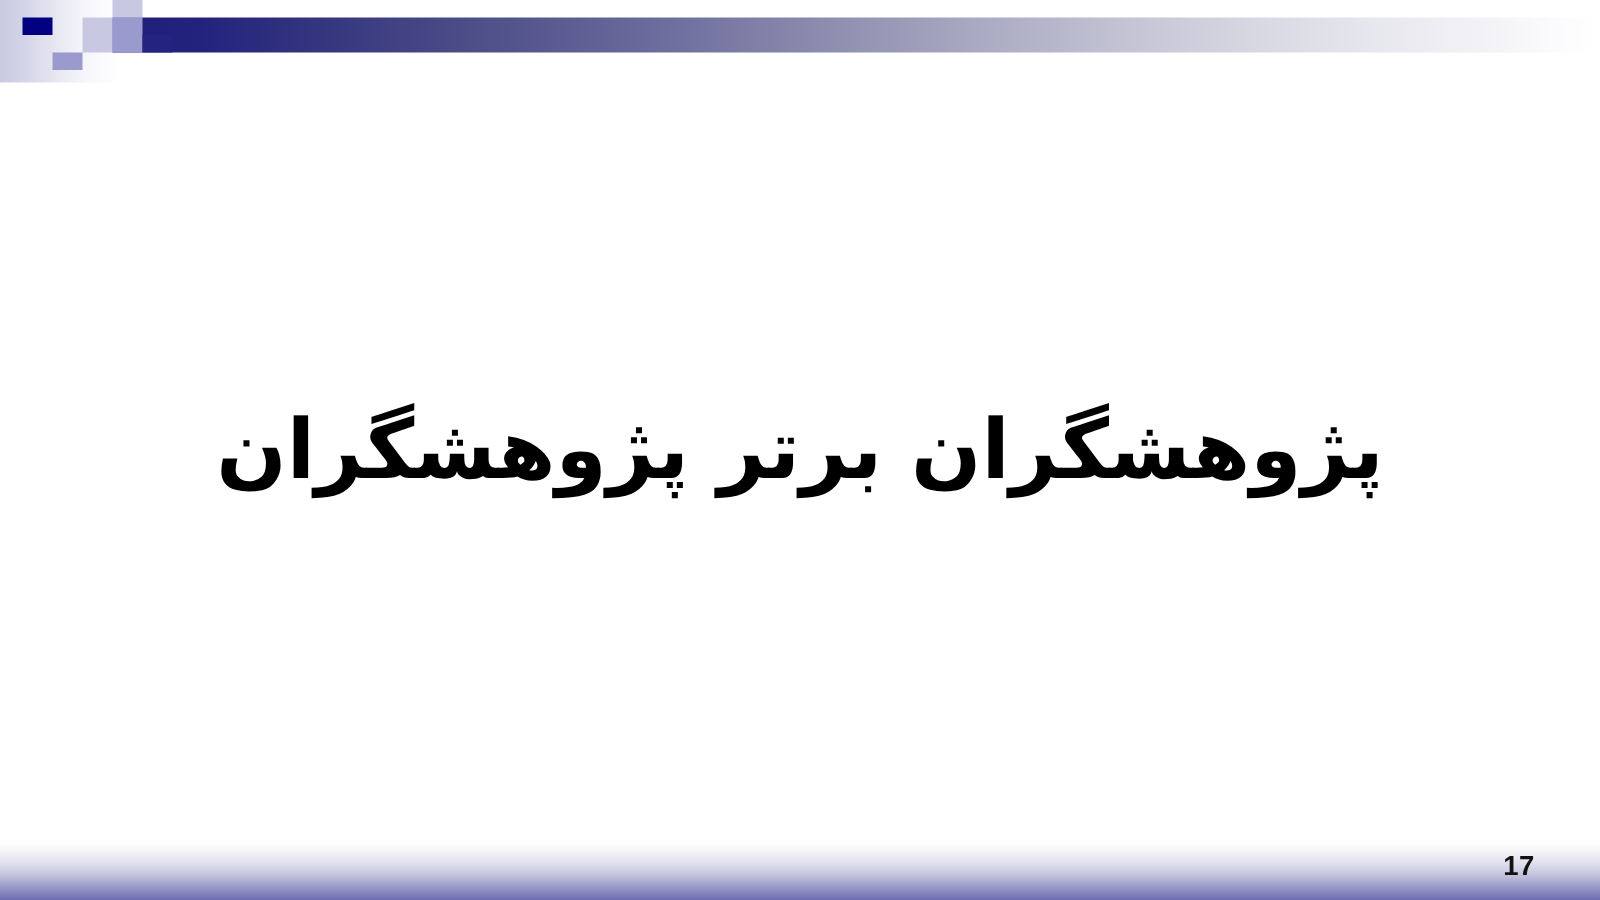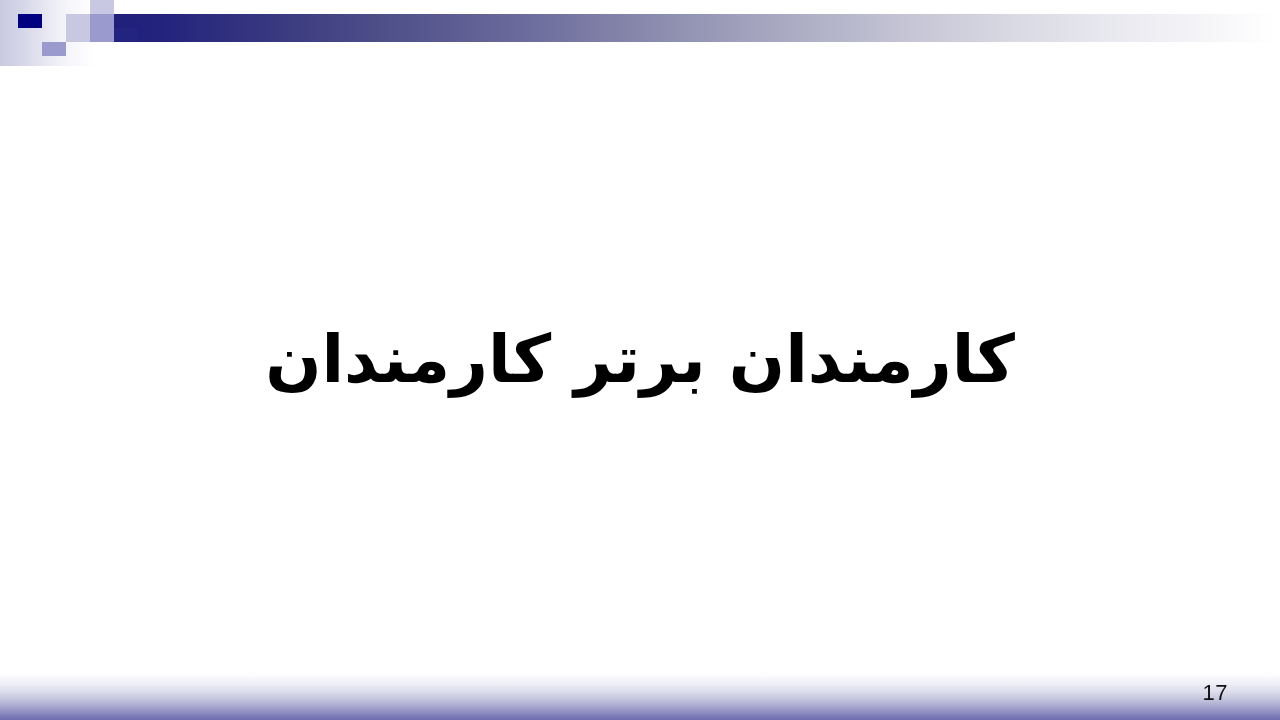--- a/index.html
+++ b/index.html
@@ -116,21 +116,21 @@
         #6d6db0 100%);
   }
 
   .page-number {
     position: absolute;
     right: 52px;
     bottom: 14px;
     color: #111111;
     font-family: "Liberation Sans", "DejaVu Sans", sans-serif;
     font-size: 22px;
-    font-weight: normal;
+    font-weight: bold;
     direction: ltr;
     letter-spacing: 0.5px;
   }
 </style>
 </head>
 <body>
 
 <div id="slide">
 
   <div class="top-deco">
@@ -142,19 +142,19 @@
         <div class="sq" style="left: 66px; top: 14px; width: 24px; height: 14px; background: rgb(200, 200, 226);"></div>
         <div class="sq" style="left: 90px; top: 14px; width: 24px; height: 14px; background: rgb(154, 154, 206);"></div>
         <div class="sq" style="left: 66px; top: 28px; width: 24px; height: 14px; background: rgb(200, 200, 226);"></div>
         <div class="sq" style="left: 90px; top: 28px; width: 24px; height: 14px; background: rgb(154, 154, 206);"></div>
         <div class="sq" style="left: 114px; top: 28px; width: 24px; height: 14px; background: rgb(35, 35, 128);"></div>
         <div class="sq" style="left: 42px; top: 42px; width: 24px; height: 14px; background: rgb(154, 154, 206);"></div>
       </div>
   </div>
 
   <div class="title-zone">
-    <h1 class="slide-title">کارمندان برتر کارمندان</h1>
+    <h1 class="slide-title">پژوهشگران برتر پژوهشگران</h1>
   </div>
 
   <div class="footer-band"></div>
   <div class="page-number">17</div>
 
 </div>
 
 </body></html>

